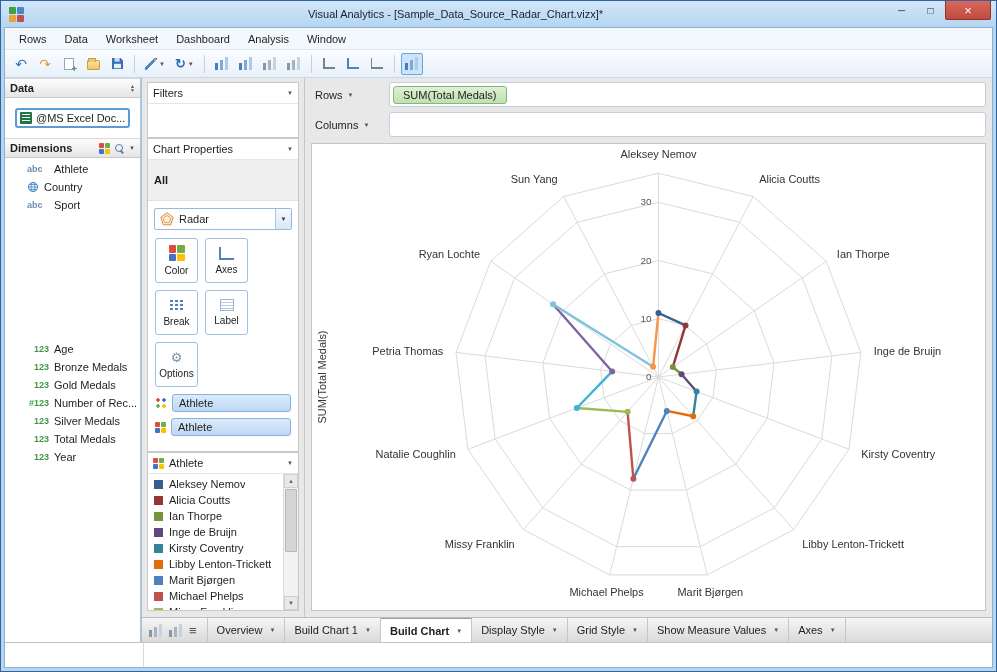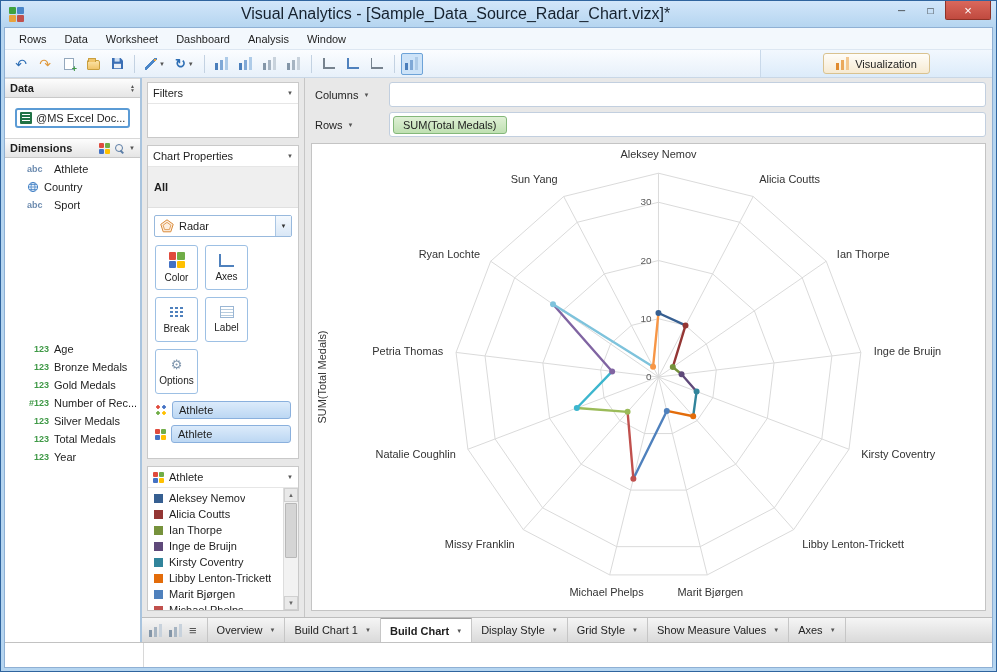--- a/index.html
+++ b/index.html
@@ -5,21 +5,21 @@
   *{margin:0;padding:0;box-sizing:border-box;}
   html,body{width:997px;height:672px;overflow:hidden;}
   body{font-family:"Liberation Sans",sans-serif;font-size:11px;color:#1e1e1e;}
   .window{width:997px;height:672px;display:flex;flex-direction:column;background:#b5d5f0;border:1px solid #2f649e;}
   
   .titlebar{height:26px;flex:none;display:flex;align-items:center;gap:6px;padding-left:8px;background:linear-gradient(#d2e6fa,#b5d5f0);}
   .app-icon{width:15px;height:15px;display:grid;grid-template-columns:1fr 1fr;gap:1px;flex:none;}
   .app-icon i{border-radius:1px;}
   .app-icon i:nth-child(1){background:#3fa23f;}.app-icon i:nth-child(2){background:#4a86c8;}
   .app-icon i:nth-child(3){background:#e8a33d;}.app-icon i:nth-child(4){background:#c0504d;}
-  .title-text{flex:1;text-align:center;font-size:16px;color:#15212e;white-space:nowrap;overflow:hidden;}
+  .title-text{flex:1;text-align:center;font-size:11px;color:#15212e;white-space:nowrap;overflow:hidden;}
   .win-controls{display:flex;align-self:flex-start;margin-right:5px;}
   .win-btn{width:29px;height:19px;display:flex;align-items:center;justify-content:center;font-size:10px;color:#222;}
   .win-btn.close{width:46px;background:linear-gradient(#da685c,#c04a3f);border:1px solid #8e3328;border-top:none;color:#fff;font-size:13px;border-radius:0 0 2px 2px;}
   
   .chrome{flex:1;display:flex;flex-direction:column;margin:0 3px 3px;border:1px solid #8fb0d4;background:#eef4fb;min-height:0;}
   .menubar{height:22px;flex:none;display:flex;align-items:center;background:#f3f8fd;border-bottom:1px solid #dde7f2;padding-left:5px;}
   .menu-item{padding:3px 9px;cursor:default;}
   .toolbar{height:28px;flex:none;display:flex;align-items:center;background:linear-gradient(#fbfdff,#e7f0fa);border-bottom:1px solid #c9d7e6;padding-left:5px;}
   .tb-buttons{display:flex;align-items:center;gap:2px;}
   .tb-btn{height:22px;min-width:22px;display:flex;align-items:center;justify-content:center;gap:2px;padding:0 3px;border:1px solid transparent;border-radius:2px;}
@@ -72,21 +72,21 @@
   .field-list{overflow:hidden;min-height:0;padding-top:2px;}
   .fl-dims{flex:1 1 0;}
   .fl-meas{flex:1.55 1 0;}
   .field-item{display:flex;align-items:center;gap:5px;height:18px;padding:0 4px 0 22px;}
   .ft{width:22px;flex:none;font-size:9px;font-weight:bold;}
   .ft.abc{color:#6d8cb0;}
   .ft.num{color:#3f9946;text-align:right;}
   .fl{white-space:nowrap;overflow:hidden;}
   .params-body{flex:0 0 26px;background:#fff;}
   
-  .midpanel{width:163px;flex:none;display:flex;flex-direction:column;gap:7px;padding:4px 5px 6px;background:#e8e8e8;border-right:1px solid #c6c6c6;min-height:0;}
+  .midpanel{width:163px;flex:none;display:flex;flex-direction:column;padding:4px 5px 6px;background:#e8e8e8;border-right:1px solid #c6c6c6;min-height:0;}
   .card{background:#fff;border:1px solid #c9c9c9;display:flex;flex-direction:column;min-height:0;}
   .card-header{height:21px;flex:none;display:flex;align-items:center;gap:5px;padding:0 5px;border-bottom:1px solid #e6e6e6;}
   .filters-body{height:33px;flex:none;}
   .all-row{background:#efefef;border-bottom:1px solid #e0e0e0;font-weight:bold;padding:14px 6px;flex:none;}
   .chart-select{margin:7px 6px 4px;height:22px;flex:none;border:1px solid #98b9dd;border-radius:2px;display:flex;align-items:center;gap:5px;padding-left:5px;background:#fff;}
   .combo-arrow{margin-left:auto;width:16px;align-self:stretch;background:linear-gradient(#f4f9fe,#d9e7f6);border-left:1px solid #aac6e4;display:flex;align-items:center;justify-content:center;font-size:6px;color:#333;}
   .btn-grid{display:flex;flex-wrap:wrap;gap:7px;padding:4px 7px 4px;flex:none;}
   .prop-btn{width:43px;height:45px;border:1px solid #9dc0e4;border-radius:3px;display:flex;flex-direction:column;align-items:center;justify-content:center;gap:4px;font-size:10px;color:#222;background:#fff;}
   .icon-axes{width:15px;height:13px;border-left:2px solid #4f81bd;border-bottom:2px solid #4f81bd;}
   .icon-break{width:15px;height:13px;background-image:radial-gradient(circle,#4f81bd 1.2px,transparent 1.5px);background-size:5px 4px;}
@@ -210,26 +210,20 @@
             <span class="axis-ic blue"></span>
           </span>
           <span class="tb-btn">
             <span class="axis-ic flat"></span>
           </span>
           <span class="tb-sep"></span>
           <span class="tb-btn selected">
             <span class="bars"></span>
           </span>
         </span>
-      <span class="viz-area">
-        <span class="viz-btn">
-          <span class="bars orange"></span>
-          <span>Visualization</span>
-        </span>
-      </span>
     </div>
 
     <div class="app-body">
 
       <div class="sidebar">
         <div class="sec-header">
           <span>Data</span>
           <span class="updown ml">
               <i>▲</i>
               <i>▼</i>
@@ -432,33 +426,33 @@
                   <span class="sb-btn">▼</span>
                 </div>
               </div>
             </div>
           </div>
 
           <div class="main">
             <div class="shelves">
               <div class="shelf-row">
                 <span class="shelf-label">
-                  <span>Columns</span>
-                  <span class="dd">▼</span>
-                </span>
-                <div class="shelf-field"></div>
-              </div>
-              <div class="shelf-row">
-                <span class="shelf-label">
                   <span>Rows</span>
                   <span class="dd">▼</span>
                 </span>
                 <div class="shelf-field">
                   <span class="pill-green">SUM(Total Medals)</span>
                 </div>
+              </div>
+              <div class="shelf-row">
+                <span class="shelf-label">
+                  <span>Columns</span>
+                  <span class="dd">▼</span>
+                </span>
+                <div class="shelf-field"></div>
               </div>
             </div>
             <div class="chart-wrap">
               <svg id="radar-svg" preserveAspectRatio="xMidYMid meet" viewBox="0 0 676 458">
                   <polygon points="348.0,170.5 375.2,177.2 396.1,195.8 406.1,221.9 402.7,249.7 386.8,272.8 362.0,285.8 334.0,285.8 309.2,272.8 293.3,249.7 289.9,221.9 299.9,195.8 320.8,177.2" fill="none" stroke="#dadada" stroke-width="1"></polygon>
                   <polygon points="348.0,112.0 402.4,125.4 444.3,162.5 464.1,214.9 457.4,270.5 425.6,316.6 376.0,342.6 320.0,342.6 270.4,316.6 238.6,270.5 231.9,214.9 251.7,162.5 293.6,125.4" fill="none" stroke="#dadada" stroke-width="1"></polygon>
                   <polygon points="348.0,53.5 429.6,73.6 492.4,129.3 522.2,207.8 512.1,291.2 464.4,360.4 390.0,399.4 306.0,399.4 231.6,360.4 183.9,291.2 173.8,207.8 203.6,129.3 266.4,73.6" fill="none" stroke="#dadada" stroke-width="1"></polygon>
                   <polygon points="348.0,24.3 443.2,47.7 516.5,112.7 551.3,204.3 539.4,301.6 483.8,382.3 397.0,427.8 299.0,427.8 212.2,382.3 156.6,301.6 144.7,204.3 179.5,112.7 252.8,47.7" fill="none" stroke="#dadada" stroke-width="1"></polygon>
                   <line x1="348" y1="229" x2="348.0" y2="24.3" stroke="#dadada" stroke-width="1"></line>
                   <line x1="348" y1="229" x2="443.2" y2="47.7" stroke="#dadada" stroke-width="1"></line>

